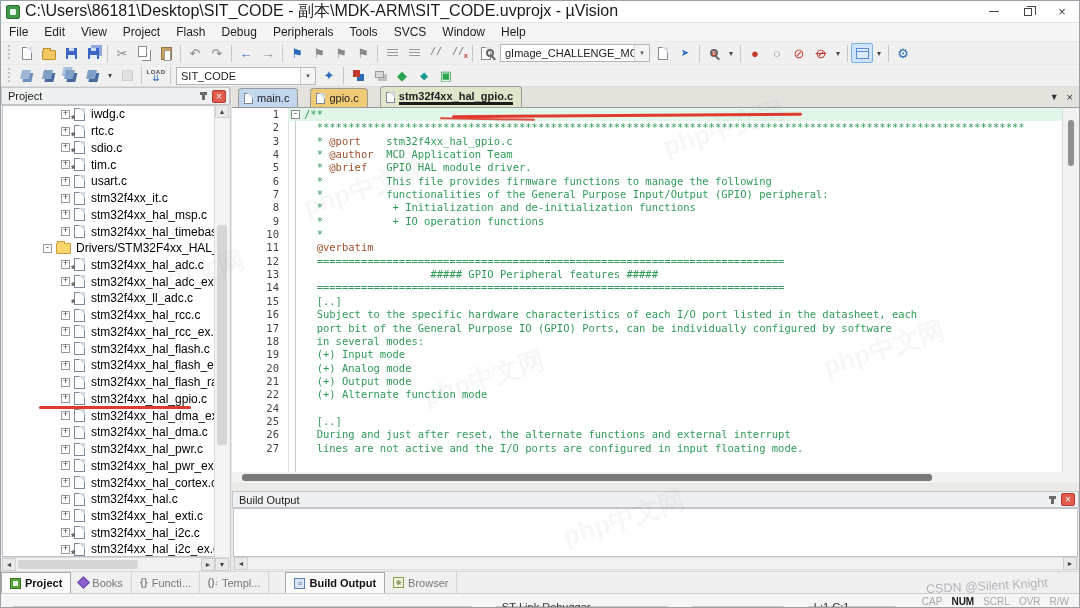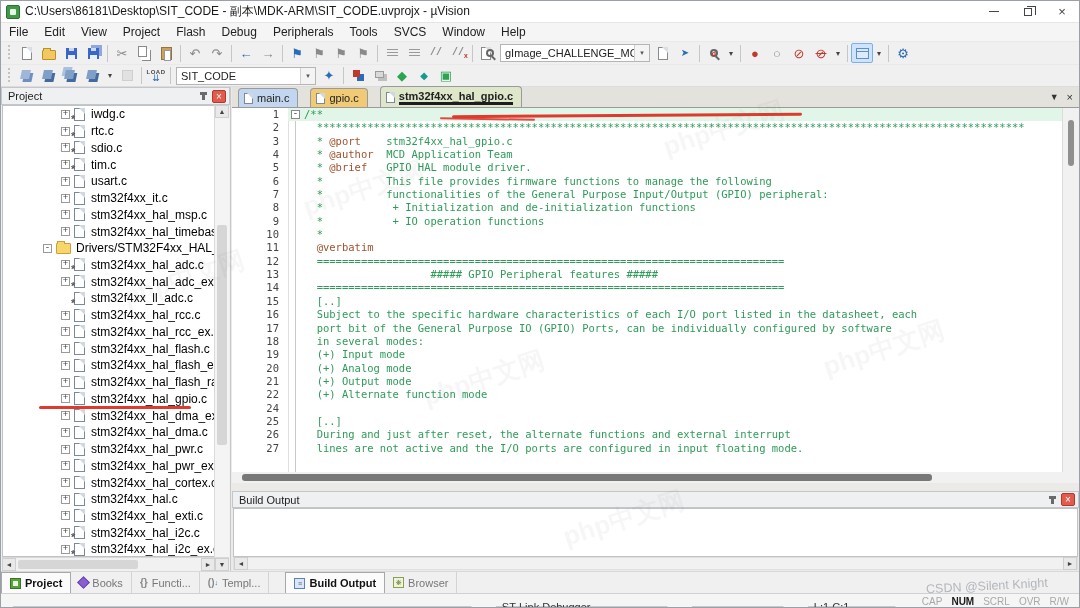--- a/index.html
+++ b/index.html
@@ -7,21 +7,21 @@
   .window { position:relative; width:1080px; height:608px; background:#f0f0f0;
             border:1px solid #9aa0a6; overflow:hidden; font-size:12px; color:#222; }
 
   
   .titlebar { position:absolute; top:0; left:0; right:0; height:22px; background:#fff;
               display:flex; align-items:center; padding-left:5px; border-bottom:1px solid #e6e6e6; }
   .app-icon { width:14px; height:14px; background:#3f9948; border:1px solid #2c6e33; border-radius:2px;
               margin-right:5px; position:relative; flex:none; }
   .app-icon::after { content:""; position:absolute; left:3px; top:3px; right:3px; bottom:3px;
               background:#e8f5e9; border-radius:1px; }
-  .title-text { font-size:12px; color:#1a1a1a; white-space:nowrap; }
+  .title-text { font-size:16px; color:#1a1a1a; white-space:nowrap; }
   .win-controls { margin-left:auto; display:flex; height:100%; }
   .win-btn { width:34px; height:100%; display:flex; align-items:center; justify-content:center; color:#444; }
   .ic-min { width:10px; height:1px; background:#444; }
   .ic-restore { width:8px; height:8px; border:1px solid #444; position:relative; background:#fff; }
   .ic-restore::before { content:""; position:absolute; left:2px; top:-3px; width:8px; height:8px; border:1px solid #444; border-left:none; border-bottom:none; }
   .ic-close-x { font-size:13px; line-height:1; }
 
   
   .menubar { position:absolute; top:22px; left:0; right:0; height:18px; background:#f5f5f5;
              display:flex; align-items:center; }

